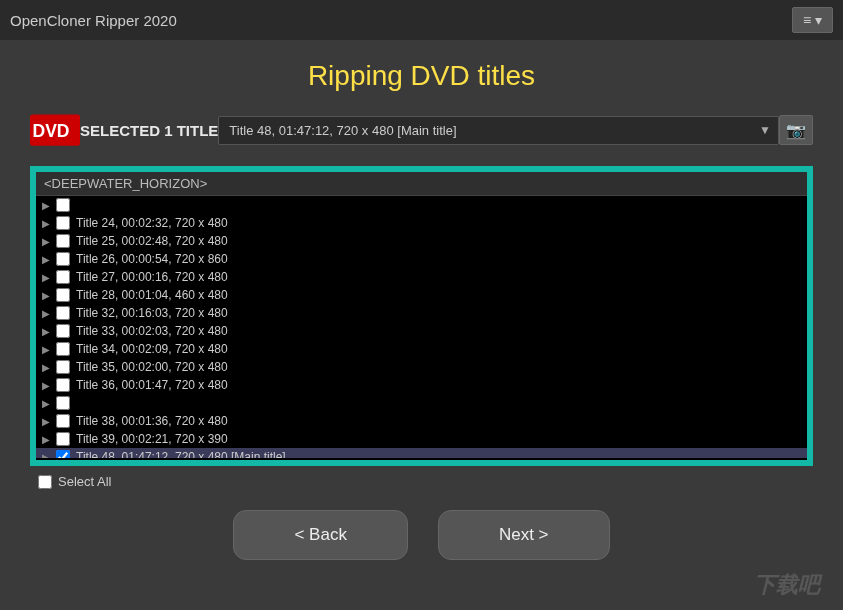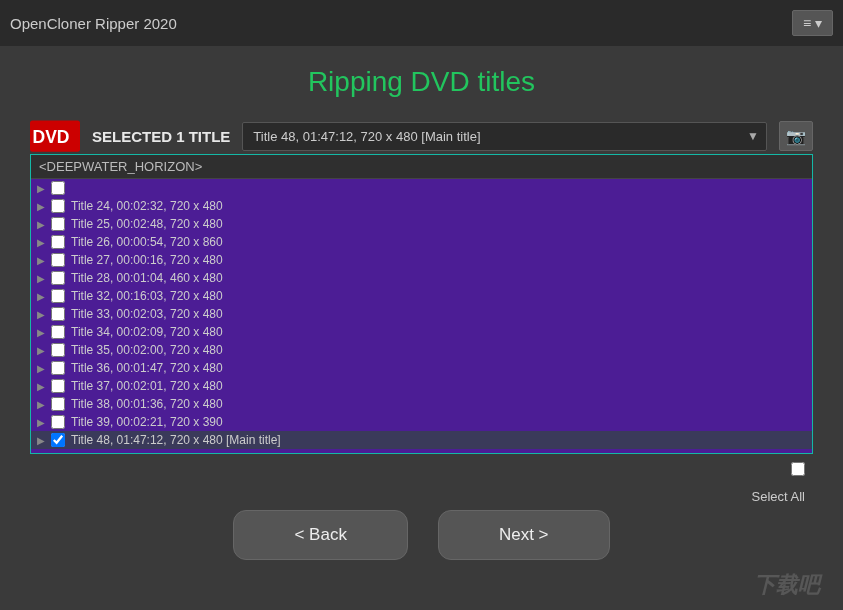--- a/index.html
+++ b/index.html
@@ -9,21 +9,21 @@
       background: #3a3a3a;
       font-family: Arial, sans-serif;
       color: #ddd;
       overflow: hidden;
       position: relative;
     }
 
     
     #titlebar {
       background: #2a2a2a;
-      height: 46px;
+      height: 40px;
       display: flex;
       align-items: center;
       justify-content: space-between;
       padding: 0 10px;
       gap: 44px;
     }
     #app-title {
       color: #ccc;
       font-size: 15px;
     }
@@ -38,31 +38,31 @@
     }
 
     
     #main {
       padding: 20px 30px 10px 30px;
     }
 
     #page-heading {
       text-align: center;
       font-size: 28px;
-      color: #22c55e;
+      color: #fde047;
       margin-bottom: 20px;
       font-weight: normal;
     }
 
     
     #selected-row {
       display: flex;
       align-items: center;
-      margin-bottom: 0;
-      gap: 12px;
+      margin-bottom: 18px;
+      gap: 0;
     }
 
     #dvd-logo {
       width: 50px;
       height: 36px;
       flex-shrink: 0;
     }
 
     #selected-label {
       color: #e8e8e8;
@@ -109,22 +109,22 @@
       align-items: center;
       justify-content: center;
       cursor: pointer;
       font-size: 16px;
       border-radius: 2px;
       flex-shrink: 0;
     }
 
     
     #titles-container {
-      border: 1px solid #14b8a6;
-      background: #4c1d95;
+      border: 6px solid #14b8a6;
+      background: #000000;
       height: 300px;
       position: relative;
       overflow: hidden;
     }
 
     #disc-label {
       color: #bbb;
       font-size: 13px;
       padding: 4px 8px;
       border-bottom: 1px solid #444;
@@ -172,24 +172,23 @@
       flex-shrink: 0;
       cursor: pointer;
     }
     .title-text {
       flex: 1;
     }
 
     
     #select-all-row {
       display: flex;
-      align-items: flex-end;
+      align-items: center;
       padding: 8px 8px;
-      gap: 13px;
-      flex-direction: column;
+      gap: 6px;
     }
     #select-all-checkbox {
       width: 14px;
       height: 14px;
       cursor: pointer;
     }
     #select-all-label {
       font-size: 13px;
       color: #ccc;
       cursor: pointer;
@@ -317,21 +316,20 @@
           <span class="title-text">Title 35, 00:02:00, 720 x 480</span>
         </div>
         <div class="title-row">
           <span class="expand-arrow">▶</span>
           <input type="checkbox" class="title-checkbox" style="">
           <span class="title-text">Title 36, 00:01:47, 720 x 480</span>
         </div>
         <div class="title-row">
           <span class="expand-arrow">▶</span>
           <input type="checkbox" class="title-checkbox" style="">
-          <span class="title-text">Title 37, 00:02:01, 720 x 480</span>
         </div>
         <div class="title-row">
           <span class="expand-arrow">▶</span>
           <input type="checkbox" class="title-checkbox" style="">
           <span class="title-text">Title 38, 00:01:36, 720 x 480</span>
         </div>
         <div class="title-row">
           <span class="expand-arrow">▶</span>
           <input type="checkbox" class="title-checkbox" style="">
           <span class="title-text">Title 39, 00:02:21, 720 x 390</span>

